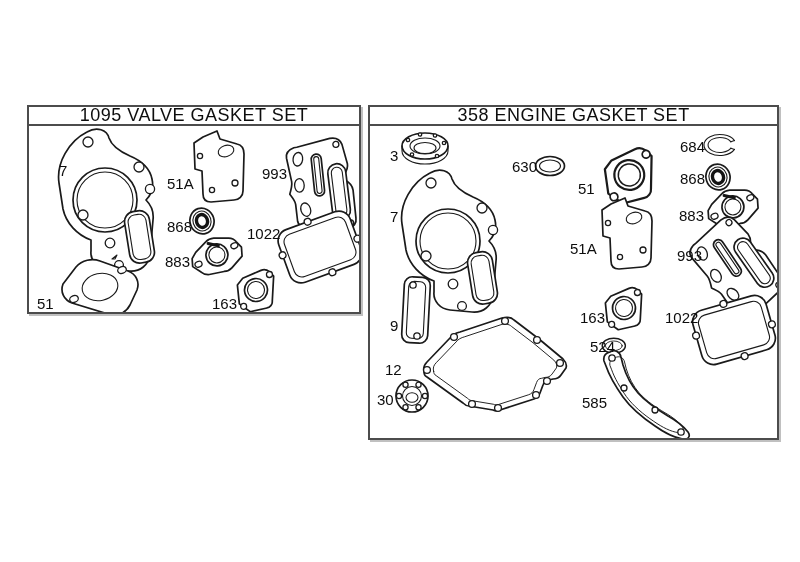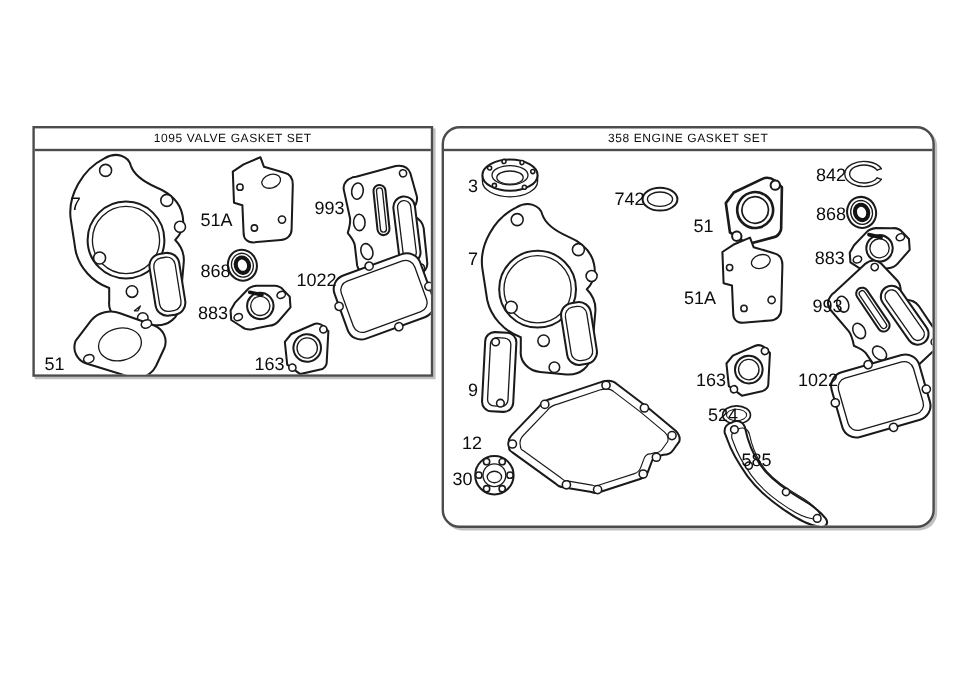--- a/index.html
+++ b/index.html
@@ -7,21 +7,21 @@
     width:800px;height:562px;position:relative;background:#ffffff;
     font-family:"Liberation Sans",sans-serif;color:#0d0d0d;overflow:hidden;
   }
   .panel{
     position:absolute;background:#ffffff;border:2px solid #4c4c4c;
     box-shadow:2px 2px 0 rgba(130,130,130,.5);
   }
   .panel-title{
     height:17px;border-bottom:2px solid #4c4c4c;
     display:flex;align-items:center;justify-content:center;
-    font-size:10px;letter-spacing:.5px;white-space:nowrap;
+    font-size:18px;letter-spacing:.5px;white-space:nowrap;
   }
   .art{position:absolute;left:0;top:16px;}
   .part-label{
     position:absolute;font-size:15px;line-height:15px;color:#0d0d0d;
     white-space:nowrap;user-select:none;
   }
   
   .o2{fill:#ffffff;stroke:#1a1a1a;stroke-width:1.7;stroke-linejoin:round;stroke-linecap:round;}
   .o1{fill:none;stroke:#1a1a1a;stroke-width:1.1;stroke-linejoin:round;stroke-linecap:round;}
   .h{fill:#ffffff;stroke:#1a1a1a;stroke-width:1.3;}
@@ -204,21 +204,21 @@
   <div class="part-label" style="left:30px;top:56px;">7</div>
   <div class="part-label" style="left:138px;top:69px;">51A</div>
   <div class="part-label" style="left:233px;top:59px;">993</div>
   <div class="part-label" style="left:138px;top:112px;">868</div>
   <div class="part-label" style="left:136px;top:147px;">883</div>
   <div class="part-label" style="left:218px;top:119px;">1022</div>
   <div class="part-label" style="left:183px;top:189px;">163</div>
   <div class="part-label" style="left:8px;top:189px;">51</div>
 </section>
 
-<section class="panel" style="left:368px;top:105px;width:407px;height:331px;border-radius:15px;">
+<section class="panel" style="left:368px;top:105px;width:407px;height:331px;">
   <header class="panel-title">
     <span>358 ENGINE GASKET SET</span>
   </header>
 
   <svg class="art" width="407" height="315" viewBox="0 0 407 315">
     <use href="#p-3" transform="translate(30,7)"></use>
     <use href="#p-oring" transform="translate(164,32)"></use>
     <use href="#p-163" transform="translate(232,26) scale(1.3) rotate(-8 21 20)"></use>
     <use href="#p-842" transform="translate(332,9)"></use>
     <use href="#p-868" transform="translate(335,40)"></use>
@@ -229,28 +229,28 @@
     <use href="#p-9" transform="translate(30,152)"></use>
     <use href="#p-163" transform="translate(233,165) rotate(-6 21 20)"></use>
     <use href="#p-1022" transform="translate(323,176) rotate(-16 41 31)"></use>
     <use href="#p-12" transform="translate(40,185)"></use>
     <use href="#p-oring" transform="translate(231,214) scale(0.8)"></use>
     <use href="#p-20" transform="translate(24,255)"></use>
     <use href="#p-585" transform="translate(230,227)"></use>
   </svg>
 
   <div class="part-label" style="left:20px;top:41px;">3</div>
-  <div class="part-label" style="left:142px;top:52px;">742</div>
+  <div class="part-label" style="left:142px;top:52px;">630</div>
   <div class="part-label" style="left:208px;top:74px;">51</div>
-  <div class="part-label" style="left:310px;top:32px;">842</div>
+  <div class="part-label" style="left:310px;top:32px;">684</div>
   <div class="part-label" style="left:310px;top:64px;">868</div>
   <div class="part-label" style="left:309px;top:101px;">883</div>
   <div class="part-label" style="left:200px;top:134px;">51A</div>
   <div class="part-label" style="left:20px;top:102px;">7</div>
   <div class="part-label" style="left:307px;top:141px;">993</div>
   <div class="part-label" style="left:20px;top:211px;">9</div>
   <div class="part-label" style="left:210px;top:203px;">163</div>
   <div class="part-label" style="left:295px;top:203px;">1022</div>
   <div class="part-label" style="left:15px;top:255px;">12</div>
   <div class="part-label" style="left:220px;top:232px;">524</div>
   <div class="part-label" style="left:7px;top:285px;">30</div>
-  <div class="part-label" style="left:212px;top:269px;margin-left:36px;">585</div>
+  <div class="part-label" style="left:212px;top:288px;">585</div>
 </section>
 
 </body></html>

